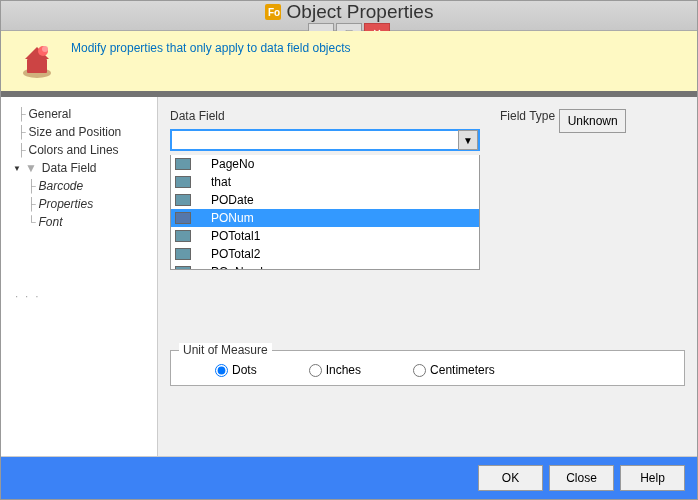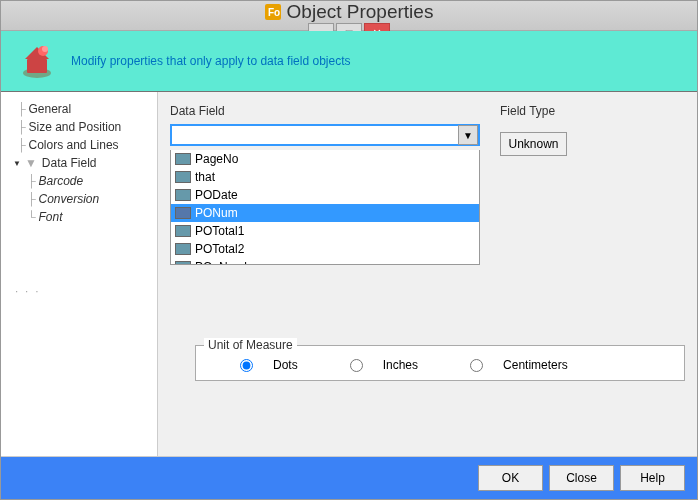--- a/index.html
+++ b/index.html
@@ -58,26 +58,26 @@
       justify-content: center;
       font-size: 11px;
       color: #333;
     }
     .win-btn.close-btn {
       background: #e05050;
       color: white;
       border-color: #c04040;
     }
     .header-info {
-      background: #5eead4;
+      background: #fef9c3;
       padding: 10px 16px;
       display: flex;
-      align-items: center;
+      align-items: flex-start;
       gap: 14px;
-      border-bottom: 1px solid #737373;
+      border-bottom: 6px solid #737373;
       flex-shrink: 0;
     }
     .header-icon {
       width: 40px;
       height: 40px;
       flex-shrink: 0;
     }
     .header-desc {
       color: #0070c0;
       font-size: 12px;
@@ -177,21 +177,21 @@
       border-top: none;
       background: white;
       max-height: 115px;
       overflow-y: scroll;
       position: relative;
     }
     .dropdown-item {
       display: flex;
       align-items: center;
       padding: 2px 4px;
-      gap: 4px;
+      gap: 20px;
       cursor: pointer;
       height: 18px;
     }
     .dropdown-item.selected {
       background: #3399ff;
       color: white;
     }
     .item-icon {
       width: 16px;
       height: 12px;
@@ -199,22 +199,22 @@
       border: 1px solid #666;
       flex-shrink: 0;
       display: flex;
       align-items: center;
       justify-content: center;
       font-size: 8px;
       color: white;
     }
     .field-type-group {
       display: flex;
-      flex-direction: column;
-      gap: 12px;
+      flex-direction: row;
+      gap: 4px;
     }
     .unknown-btn {
       width: 67px;
       height: 24px;
       background: #f0f0f0;
       border: 1px solid #999;
       cursor: pointer;
       font-size: 12px;
       text-align: center;
     }
@@ -236,21 +236,21 @@
     }
     .radio-group {
       display: flex;
       gap: 20px;
       align-items: center;
       margin-top: 4px;
     }
     .radio-item {
       display: flex;
       align-items: center;
-      gap: 20px;
+      gap: 4px;
       cursor: pointer;
       padding-left: 32px;
     }
     .radio-item input[type="radio"] {
       width: 13px;
       height: 13px;
       cursor: pointer;
     }
     .bottom-bar {
       background: #3b82f6;
@@ -314,21 +314,21 @@
         <span class="tree-line">├</span><span>Colors and Lines</span>
       </div>
       <div class="sidebar-section expanded">
         <span class="tree-line">▼</span>
           <span>Data Field</span>
       </div>
       <div class="sidebar-child">
         <span class="tree-line">  ├</span><span>Barcode</span>
       </div>
       <div class="sidebar-child">
-        <span class="tree-line">  ├</span><span>Conversion</span>
+        <span class="tree-line">  ├</span><span>Properties</span>
       </div>
       <div class="sidebar-child">
         <span class="tree-line">  └</span><span>Font</span>
       </div>
 
       <div style="margin-top: 60px; padding-left: 10px; color: #999; font-size: 10px; letter-spacing: 2px;">· · ·</div>
     </div>
 
     <div class="content-area">
       <div class="field-row">
@@ -371,21 +371,21 @@
 
           </div>
         </div>
 
         <div class="field-type-group">
           <span class="field-label">Field Type</span>
           <button class="unknown-btn">Unknown</button>
         </div>
       </div>
 
-      <div class="unit-box" style="margin-top: 80px; margin-left: 25px;">
+      <div class="unit-box" style="margin-top: 80px;">
         <span class="unit-legend">Unit of Measure</span>
         <div class="radio-group">
           <label class="radio-item">
             <input type="radio" name="unit" checked="" style="">
             <span>Dots</span>
           </label>
           <label class="radio-item">
             <input type="radio" name="unit" style="">
             <span>Inches</span>
           </label>

